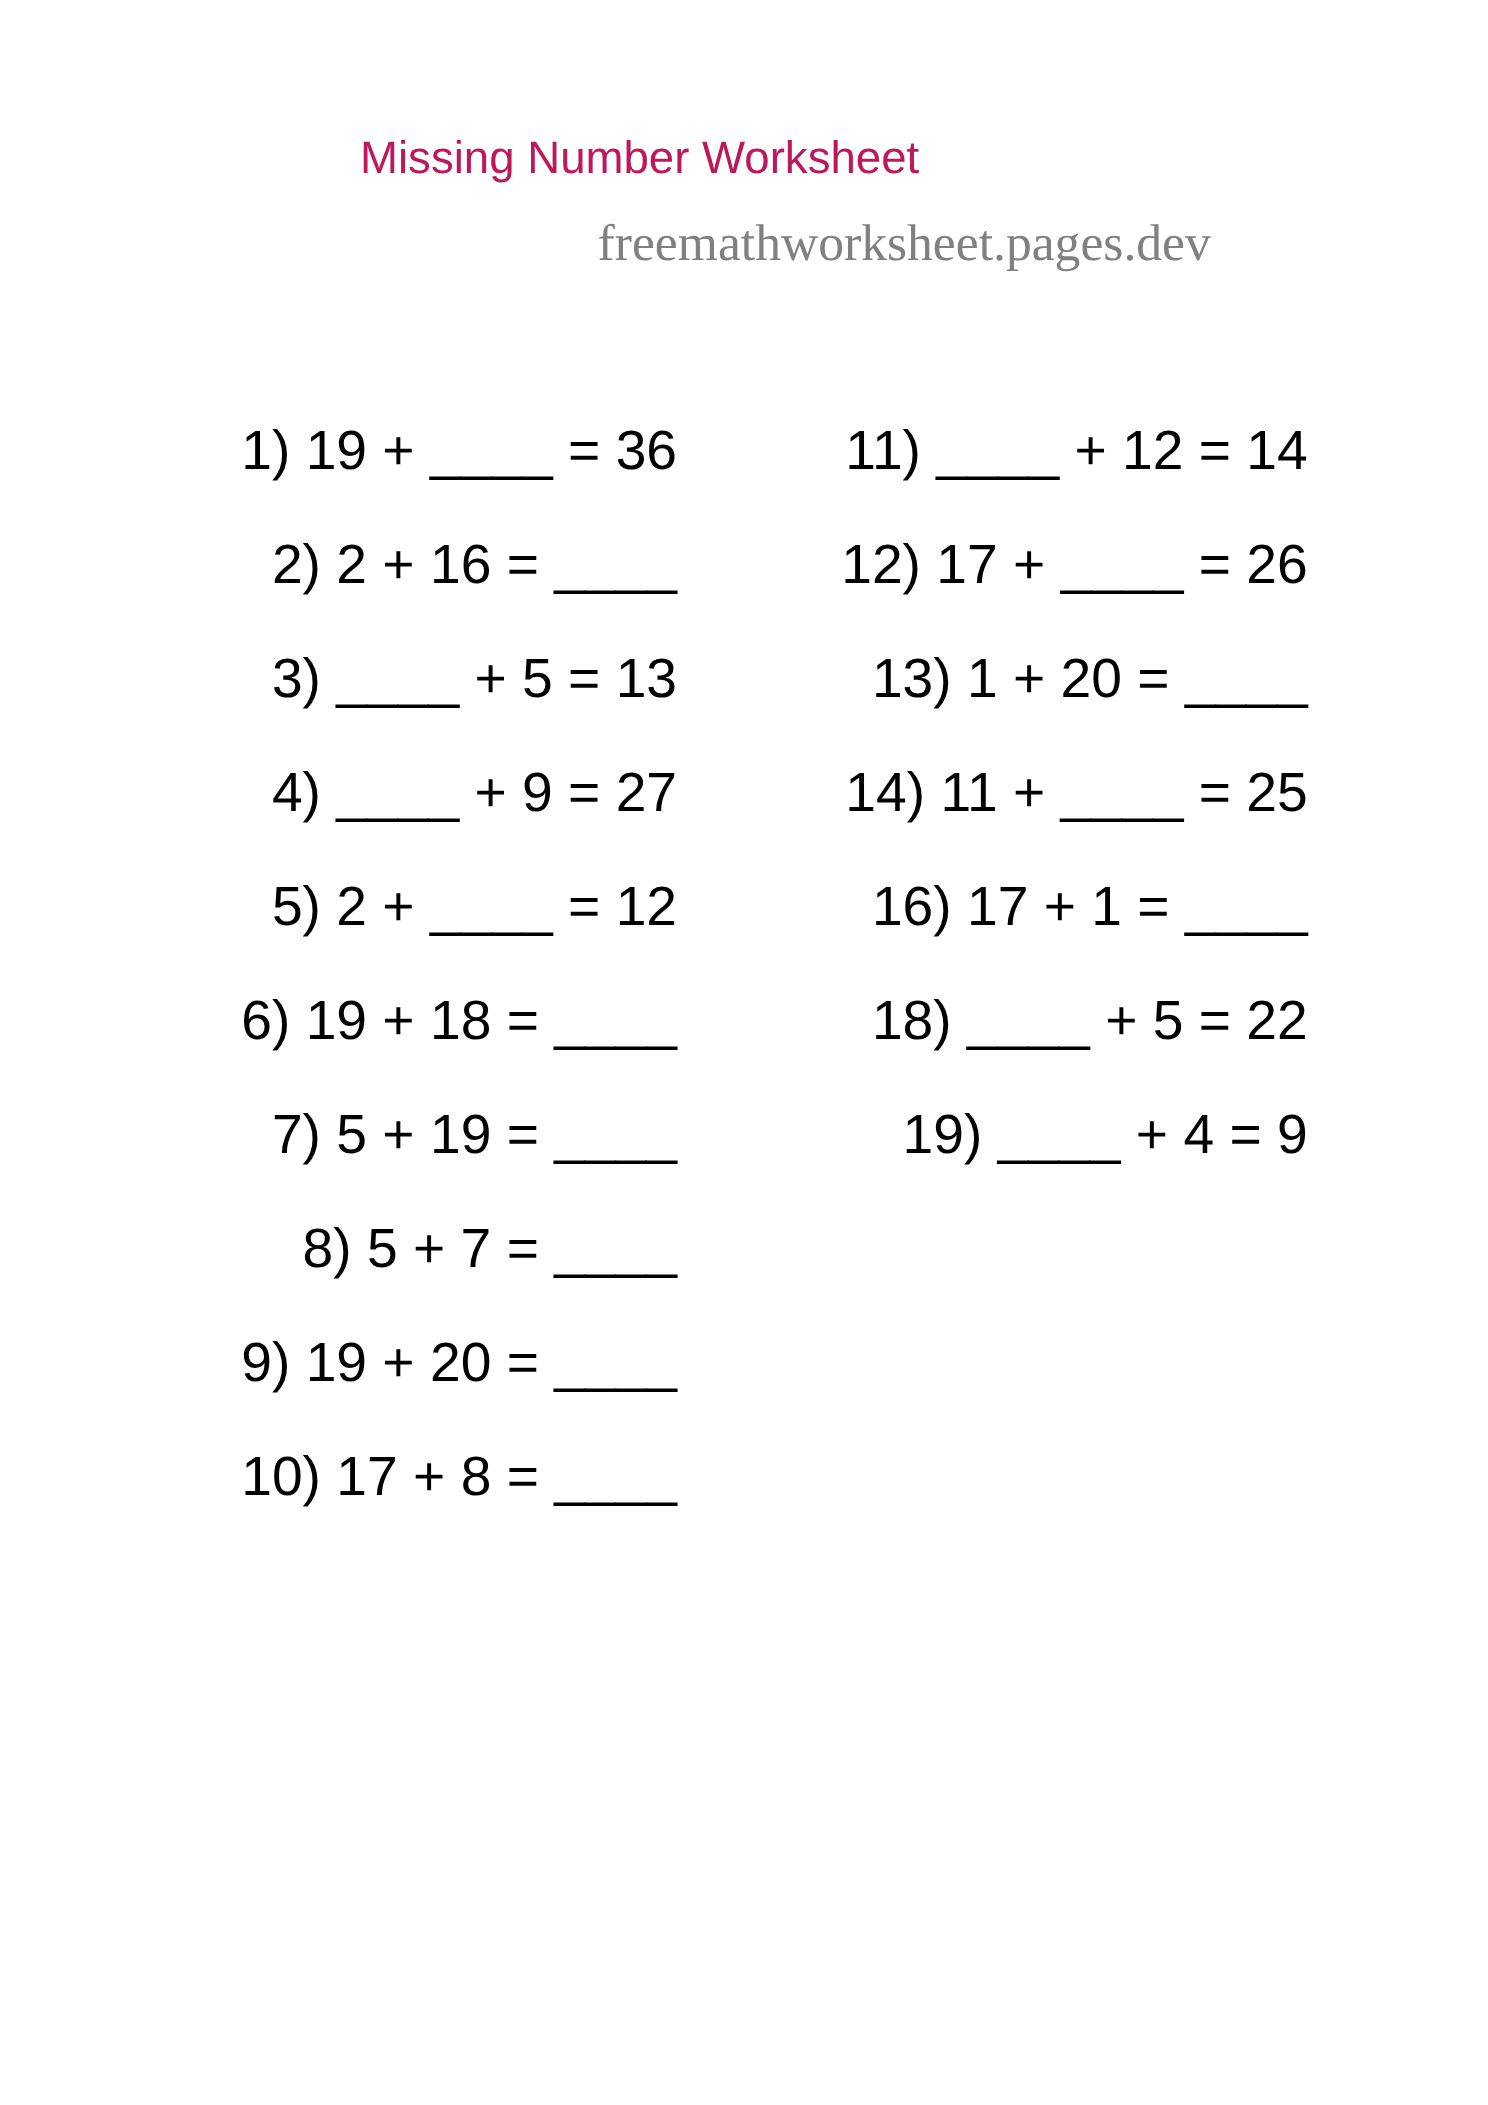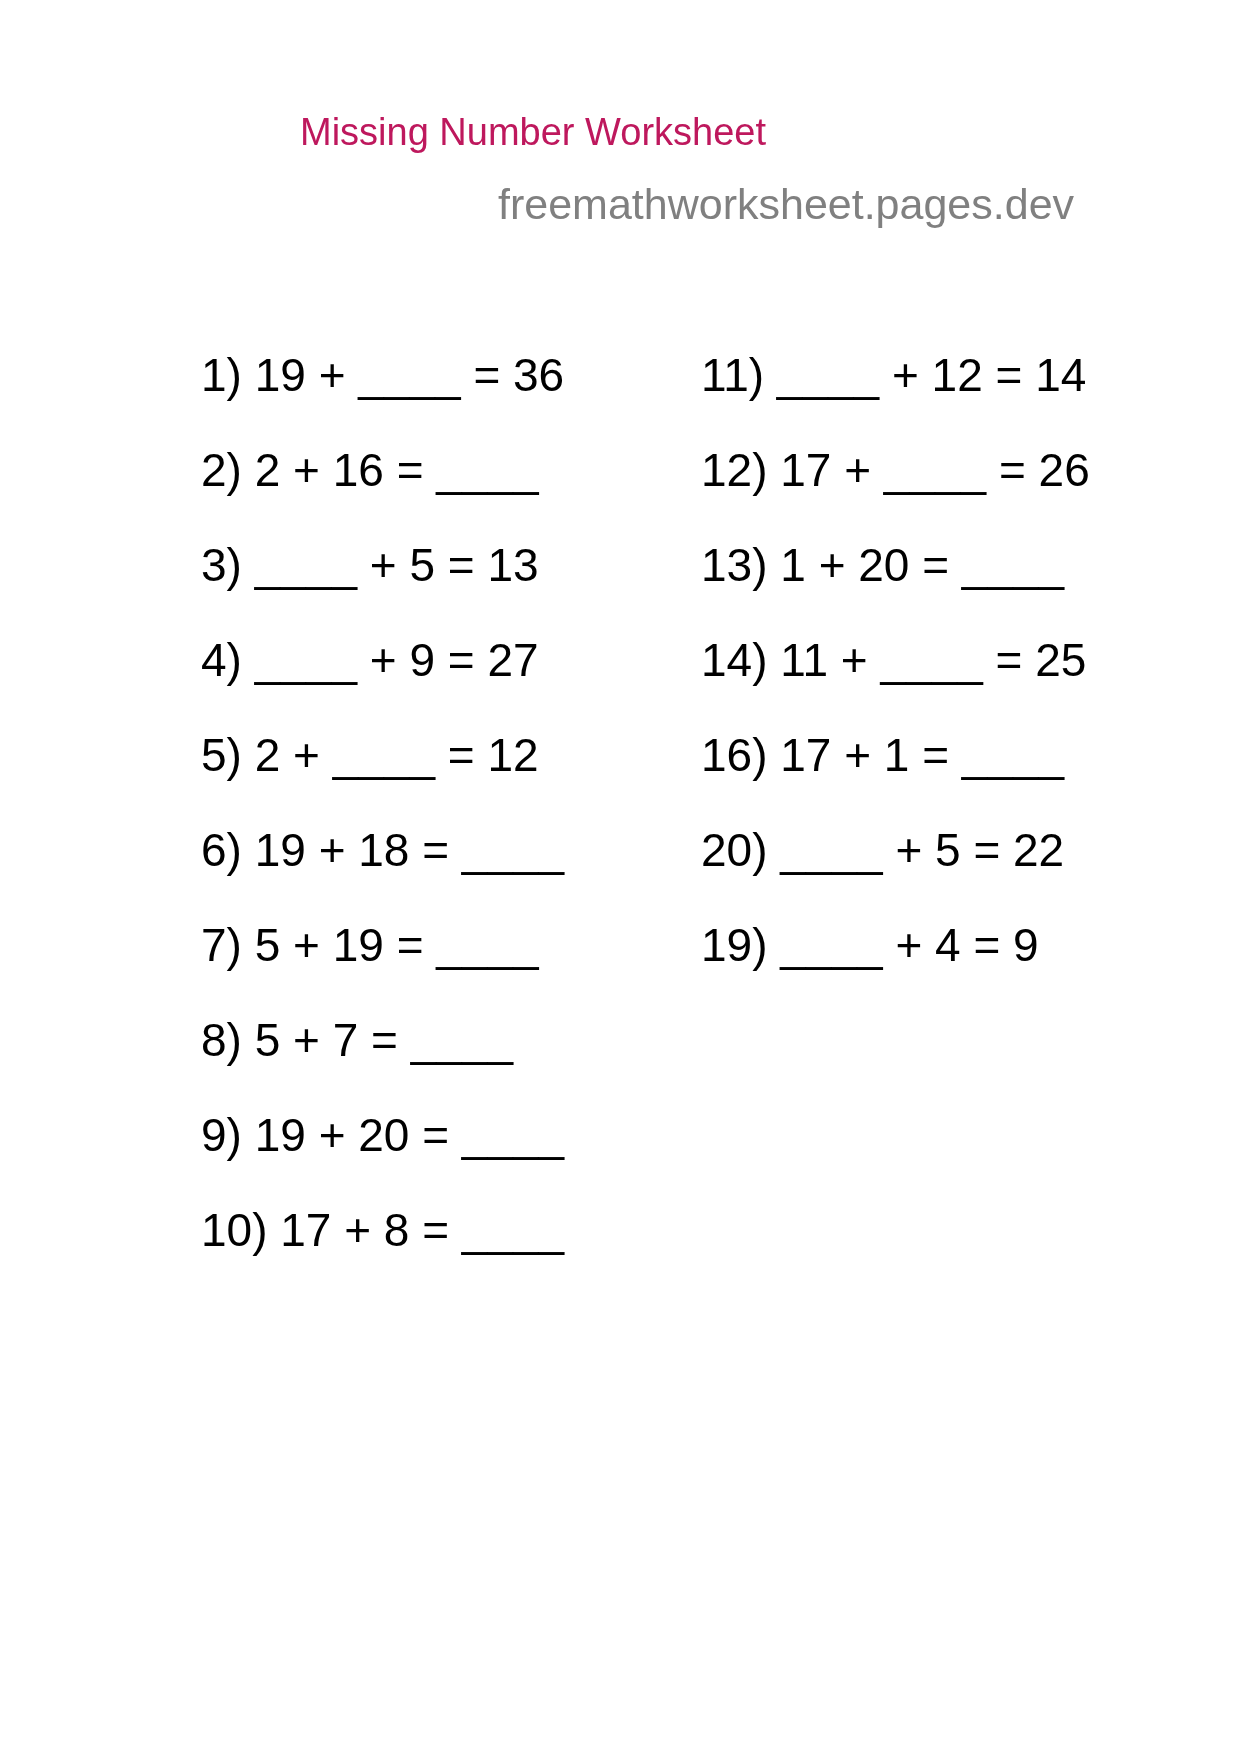--- a/index.html
+++ b/index.html
@@ -1,22 +1,22 @@
 <!DOCTYPE html>
 <html><head>
 <meta charset="utf-8">
 <style>
   html, body { margin: 0; padding: 0; background: #ffffff; }
   body { width: 1240px; height: 1754px; position: relative; overflow: hidden;
          font-family: "Liberation Sans", sans-serif; color: #000; }
   .title { position: absolute; left: 300px; top: 97px; font-size: 38px; line-height: 70px;
            white-space: nowrap; color: #be185d; }
   .subtitle { position: absolute; left: 498px; top: 178px; font-size: 43px; line-height: 52px;
-              white-space: nowrap; color: #808080; }
-  .col { position: absolute; top: 345px; }
+              white-space: nowrap; color: #808080; font-family: Liberation Serif, serif; }
+  .col { position: absolute; top: 345px; text-align: right; }
   .col.left { left: 201px; }
   .col.right { left: 701px; }
   .problem { height: 95px; font-size: 46px; line-height: 60px; white-space: nowrap; }
   .problem span { display: inline; }
 </style>
 </head>
 <body>
 
 <div class="title">Missing Number Worksheet</div>
 <div class="subtitle">freemathworksheet.pages.dev</div>
@@ -33,15 +33,15 @@
   <div class="problem"><span>9)</span> <span>19 + 20 = ____</span></div>
   <div class="problem"><span>10)</span> <span>17 + 8 = ____</span></div>
 </div>
 
 <div class="col right">
   <div class="problem"><span>11)</span> <span>____ + 12 = 14</span></div>
   <div class="problem"><span>12)</span> <span>17 + ____ = 26</span></div>
   <div class="problem"><span>13)</span> <span>1 + 20 = ____</span></div>
   <div class="problem"><span>14)</span> <span>11 + ____ = 25</span></div>
   <div class="problem"><span>16)</span> <span>17 + 1 = ____</span></div>
-  <div class="problem"><span>20)</span> <span>____ + 5 = 22</span></div>
+  <div class="problem"><span>18)</span> <span>____ + 5 = 22</span></div>
   <div class="problem"><span>19)</span> <span>____ + 4 = 9</span></div>
 </div>
 
 </body></html>

